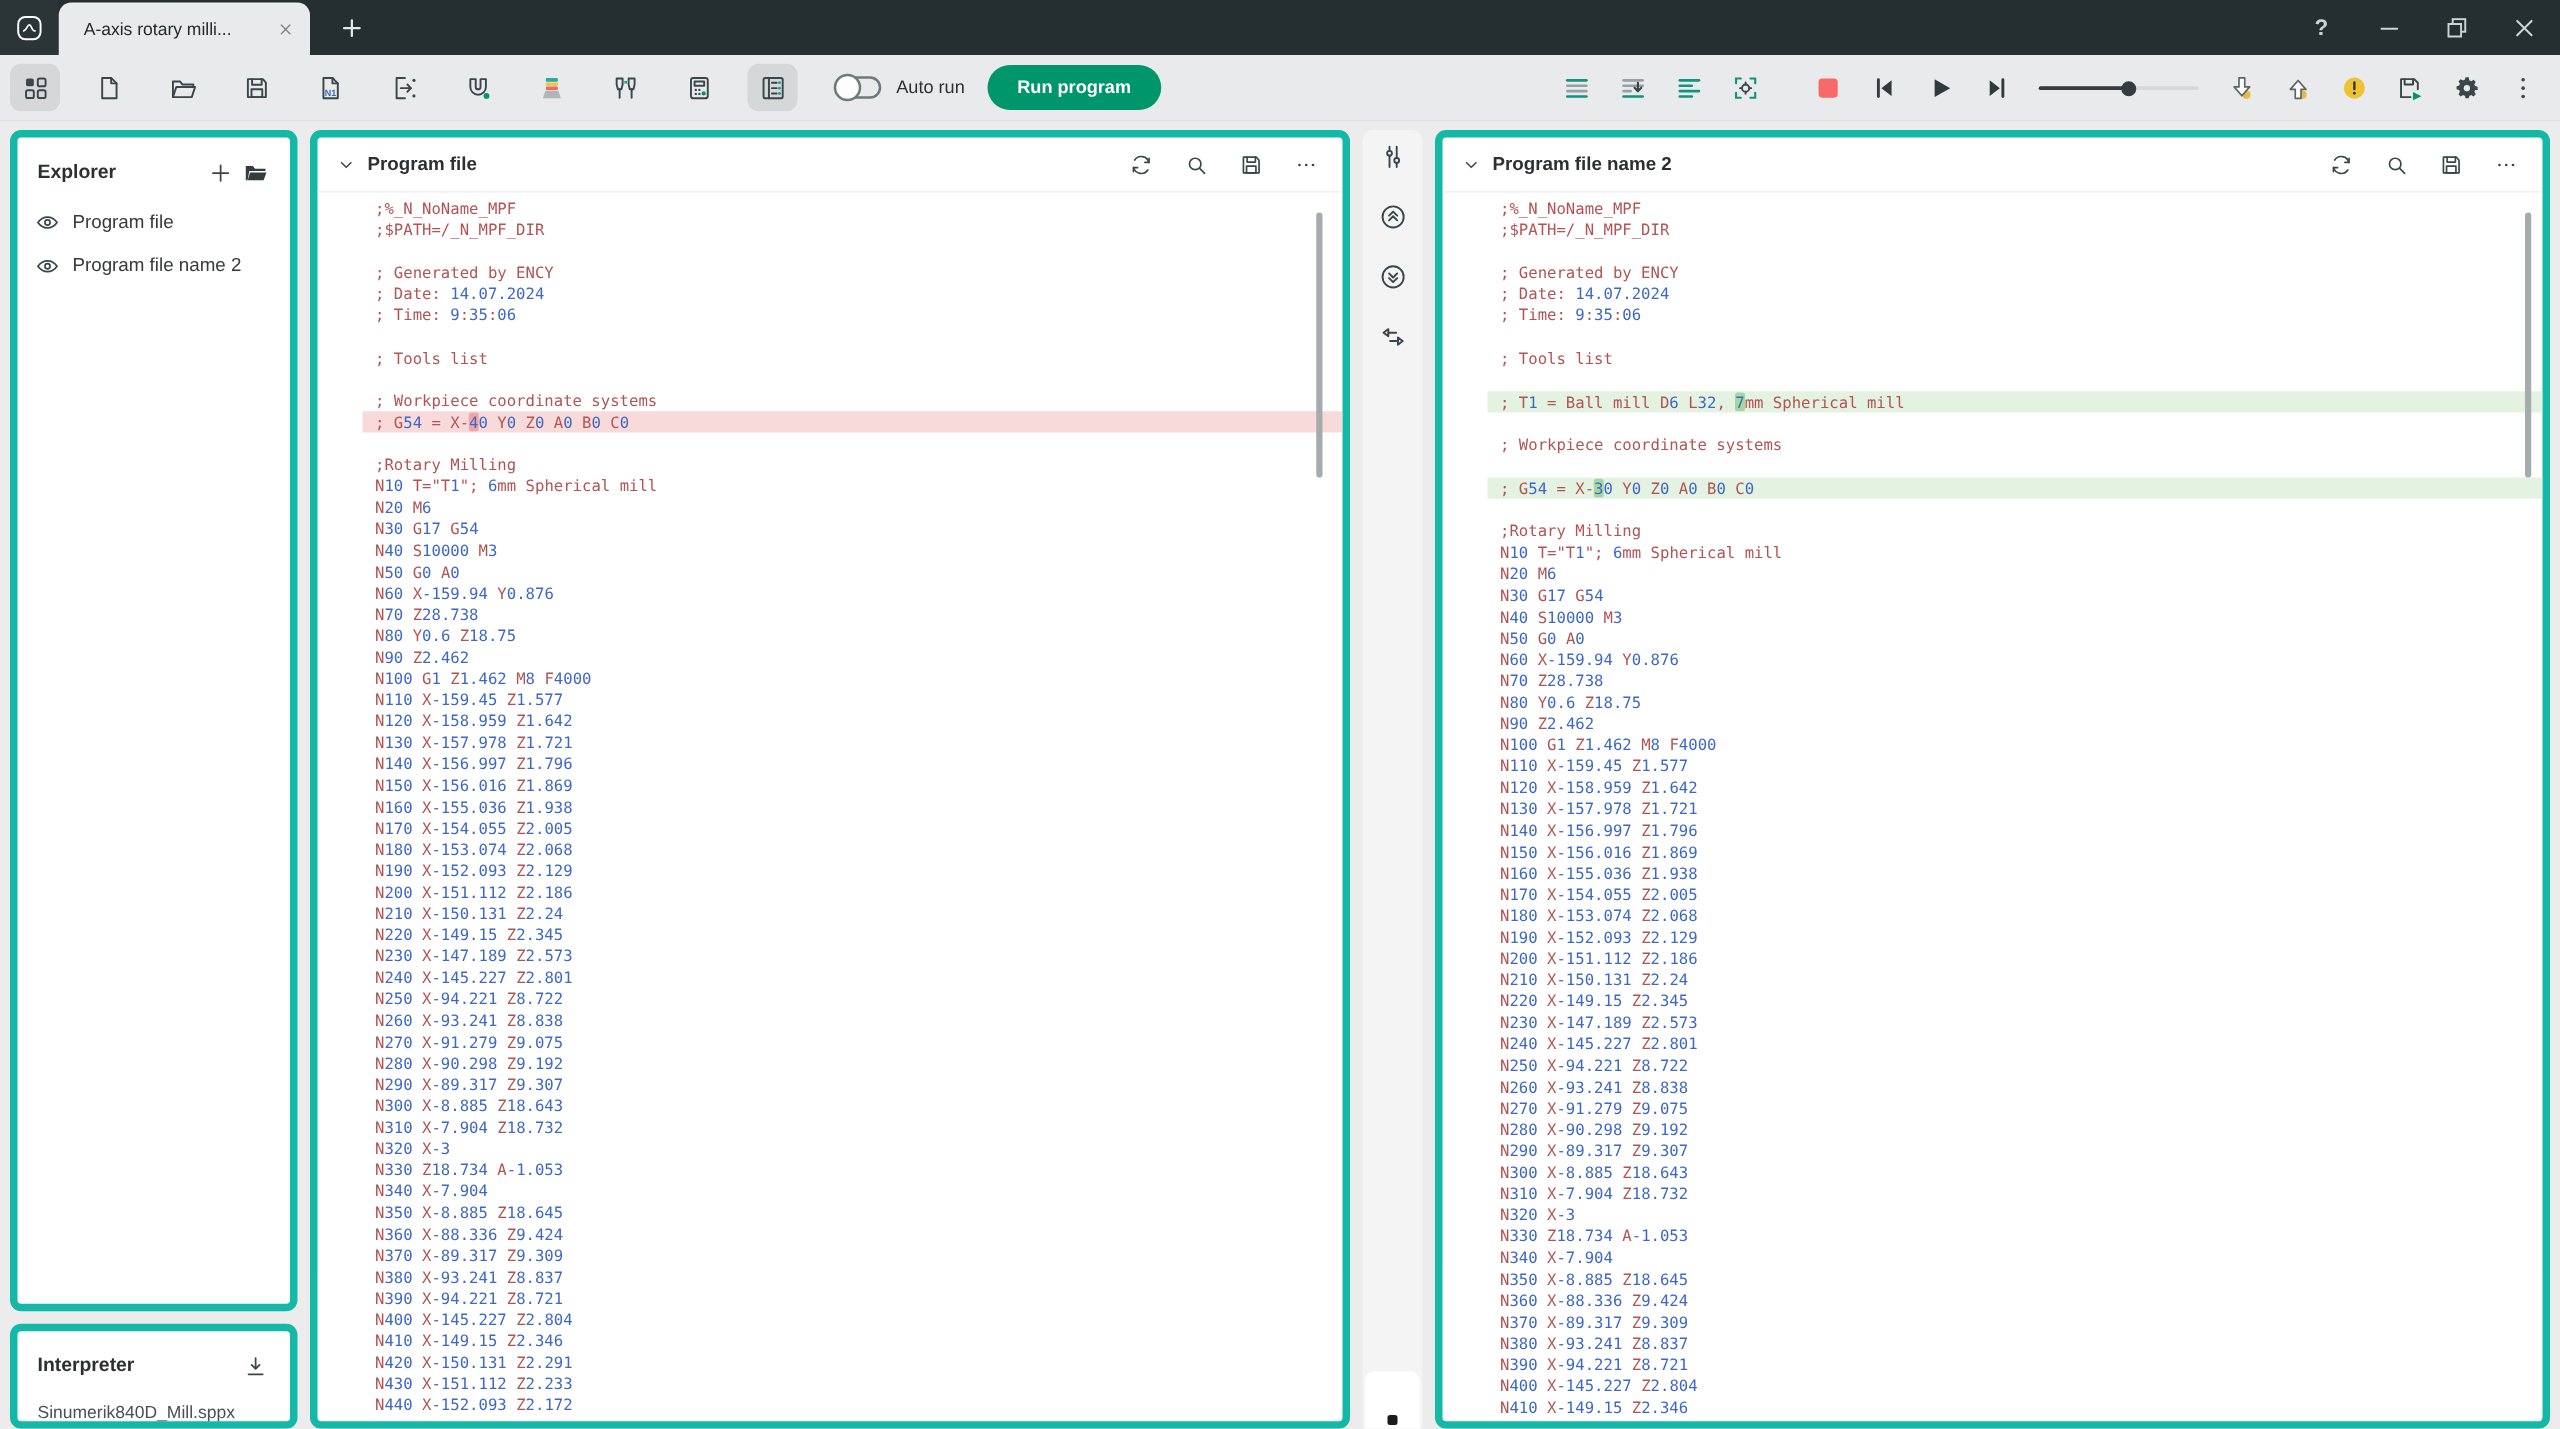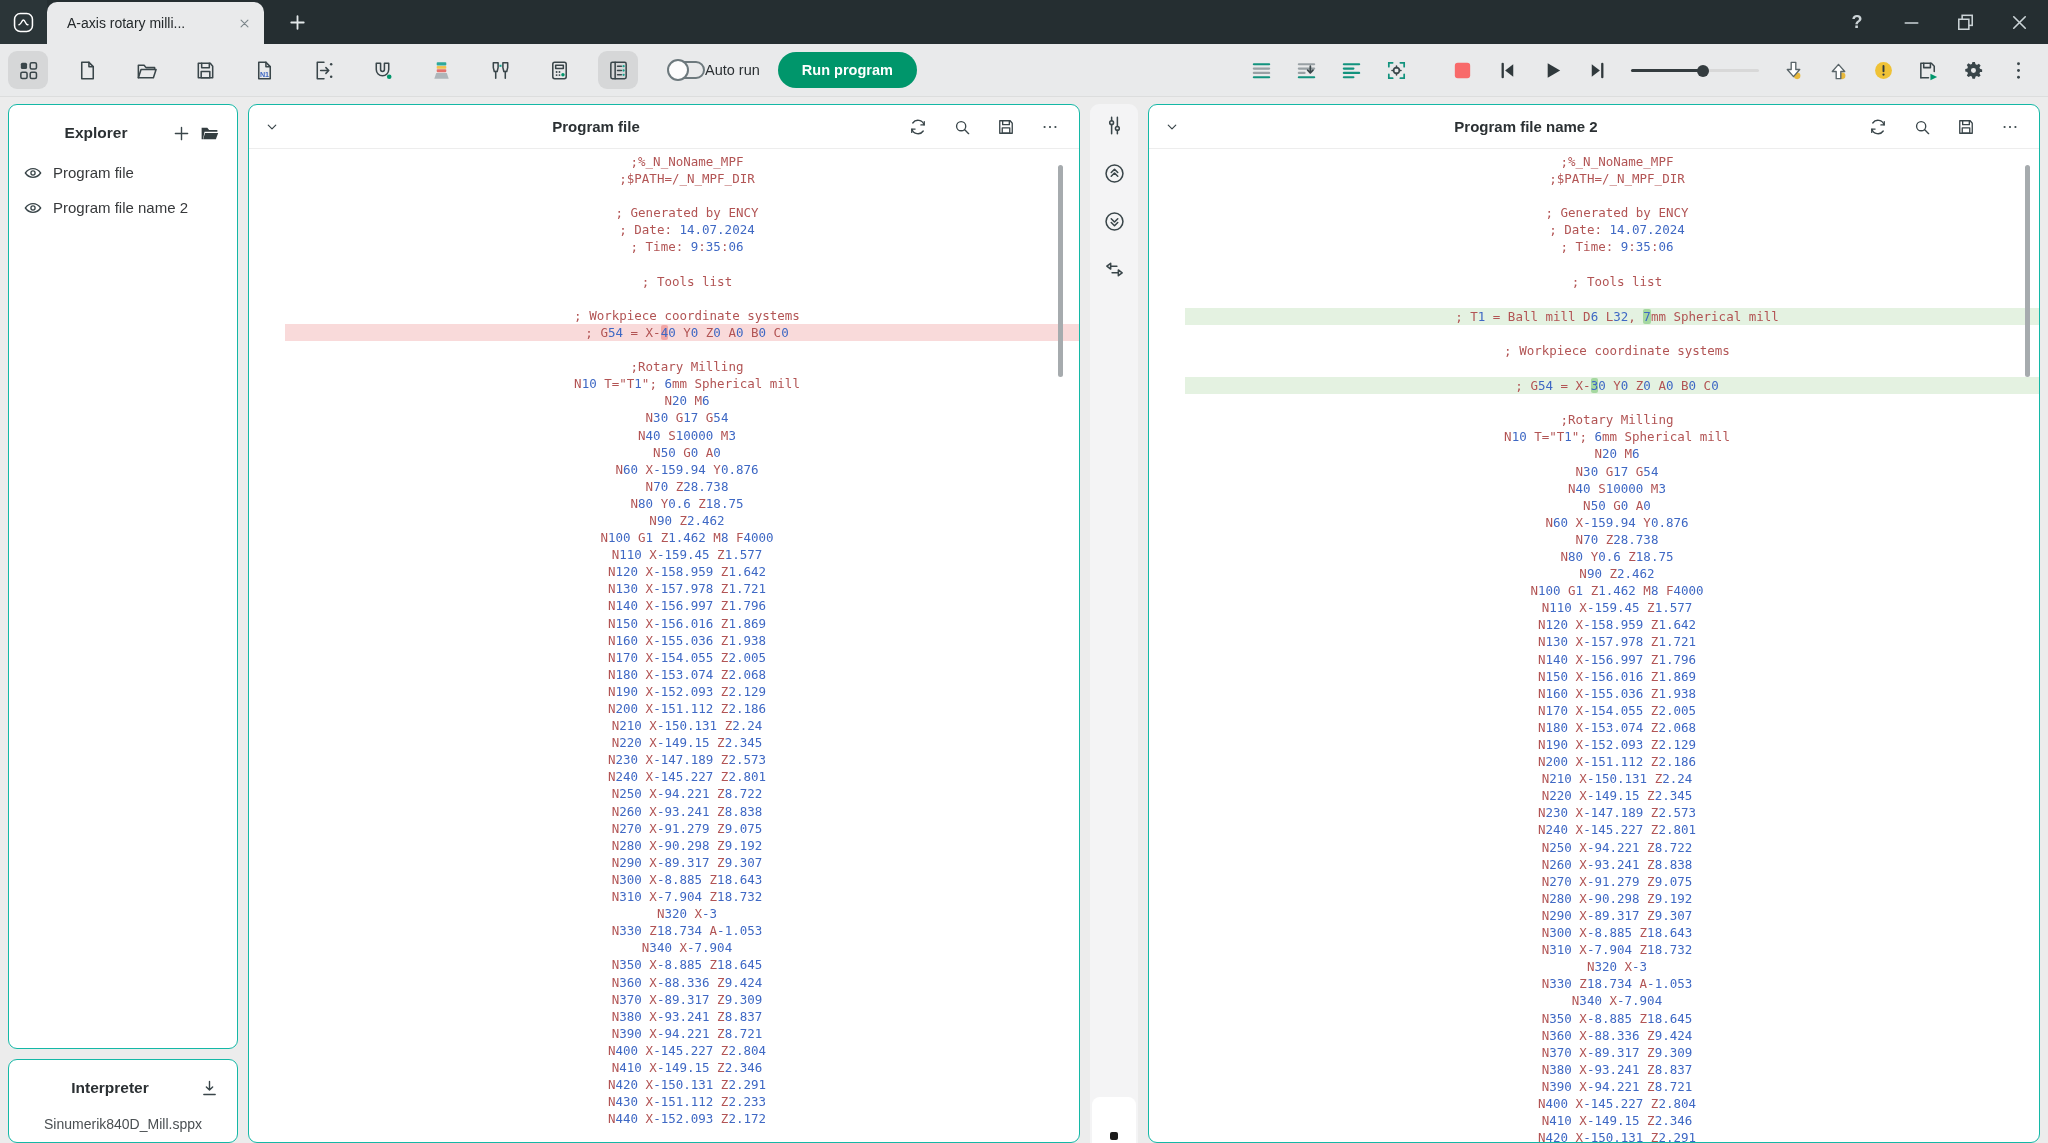--- a/index.html
+++ b/index.html
@@ -3,53 +3,53 @@
 <meta charset="utf-8">
 <style>
   * { margin:0; padding:0; box-sizing:border-box; }
   html,body { width:2048px; height:1143px; overflow:hidden; }
   body { font-family:"Liberation Sans", sans-serif; background:#ececec; color:#2b3033; }
 
   
   .titlebar { height:44px; background:#252e31; display:flex; align-items:stretch; position:relative; }
   .logo-block { width:47px; display:flex; align-items:center; justify-content:center; background:#2b3538; }
   .logo-block svg { width:32px; height:32px; display:block; }
-  .doc-tab { width:217px; margin-top:2px; background:#e9eaeb; border-radius:10px 10px 0 0; display:flex; align-items:center; padding:0 10px 0 20px; cursor:pointer; }
+  .doc-tab { width:201px; margin-top:2px; background:#e9eaeb; border-radius:10px 10px 0 0; display:flex; align-items:center; padding:0 10px 0 20px; cursor:pointer; }
   .tab-title { font-size:14px; color:#24292b; flex:1; white-space:nowrap; overflow:hidden; }
   .tab-close { width:20px; height:20px; display:flex; align-items:center; justify-content:center; cursor:pointer; }
   .tab-close svg { width:15px; height:15px; }
   .newtab-btn { width:34px; height:34px; margin:5px 0 0 16px; display:flex; align-items:center; justify-content:center; border-radius:6px; cursor:pointer; background:none; border:none; }
   .newtab-btn svg { width:20px; height:20px; }
   .win-controls { margin-left:auto; display:flex; align-items:center; gap:24px; padding-right:14px; }
   .win-btn { width:30px; height:30px; display:flex; align-items:center; justify-content:center; background:none; border:none; cursor:pointer; color:#ccd4d7; font-size:18px; font-weight:bold; font-family:"Liberation Sans",sans-serif; }
   .win-btn svg { width:21px; height:21px; }
 
   
   .toolbar { height:52px; background:#e9eaeb; display:flex; align-items:center; padding:0 10px 0 8px; box-shadow:0 1px 0 #dcdddd; }
   .tb-group { display:flex; align-items:center; gap:19px; }
   .icon-btn { width:40px; height:38px; display:flex; align-items:center; justify-content:center; background:none; border:none; border-radius:9px; cursor:pointer; }
   .icon-btn.active { background:#d6d7d8; }
   .icon-btn .icon svg, .icon svg { width:23px; height:23px; display:block; }
   .st { fill:none; stroke:#3a464a; stroke-width:1.6; stroke-linecap:round; stroke-linejoin:round; }
-  .autorun-wrap { display:flex; align-items:center; margin-left:30px; cursor:pointer; }
+  .autorun-wrap { display:flex; align-items:center; gap:12px; margin-left:30px; cursor:pointer; }
   .switch { width:37px; height:18px; border:2px solid #6d797d; border-radius:10px; position:relative; display:inline-block; }
   .switch .knob { position:absolute; left:-3px; top:-4px; width:22px; height:22px; border-radius:50%; background:#fdfdfd; border:2px solid #6d797d; }
   .autorun-label { font-size:14.5px; color:#2b3033; }
   .run-btn { margin-left:18px; height:36px; padding:0 24px; border:none; border-radius:18px; background:var(--accent); color:#fff; font-weight:bold; font-size:14.5px; cursor:pointer; font-family:"Liberation Sans",sans-serif; }
   .tb-right { margin-left:auto; display:flex; align-items:center; }
   .tb-right .tb-group { gap:5px; }
   .gap26 { width:26px; }
   .slider { width:128px; height:20px; position:relative; margin:0 14px; cursor:pointer; }
   .slider-track { position:absolute; top:9px; left:0; right:0; height:3px; background:#d8d8d8; border-radius:2px; }
   .slider-fill { position:absolute; top:9px; left:0; width:56%; height:3px; background:#343c3f; border-radius:2px; }
   .slider-knob { position:absolute; top:4.5px; left:calc(56% - 6px); width:12px; height:12px; background:#343c3f; border-radius:50%; }
 
   
   .main { display:flex; height:1047px; padding:8px 8px 0 8px; gap:10px; }
-  .card { background:#fff; border:1px solid #14b8a6; border-radius:9px;text-align:center; }
+  .card { background:#fff; border:6px solid #14b8a6; border-radius:9px; }
   .sidebar-col { width:230px; display:flex; flex-direction:column; gap:10px; flex:none; }
   .explorer-card { flex:1; overflow:hidden; }
   .card-head { display:flex; align-items:center; padding:14px 14px 8px 16px; }
   .card-title { font-weight:bold; font-size:15.5px; color:#2b3033; flex:1; }
   .head-btn { width:28px; height:28px; display:flex; align-items:center; justify-content:center; background:none; border:none; cursor:pointer; }
   .head-btn svg { width:21px; height:21px; }
   .exp-item { display:flex; align-items:center; gap:10px; height:35px; padding:0 10px 0 14px; cursor:pointer; }
   .exp-item .icon svg { width:20px; height:20px; }
   .exp-label { font-size:15px; color:#37393b; }
   .mini-card { flex:none; }

